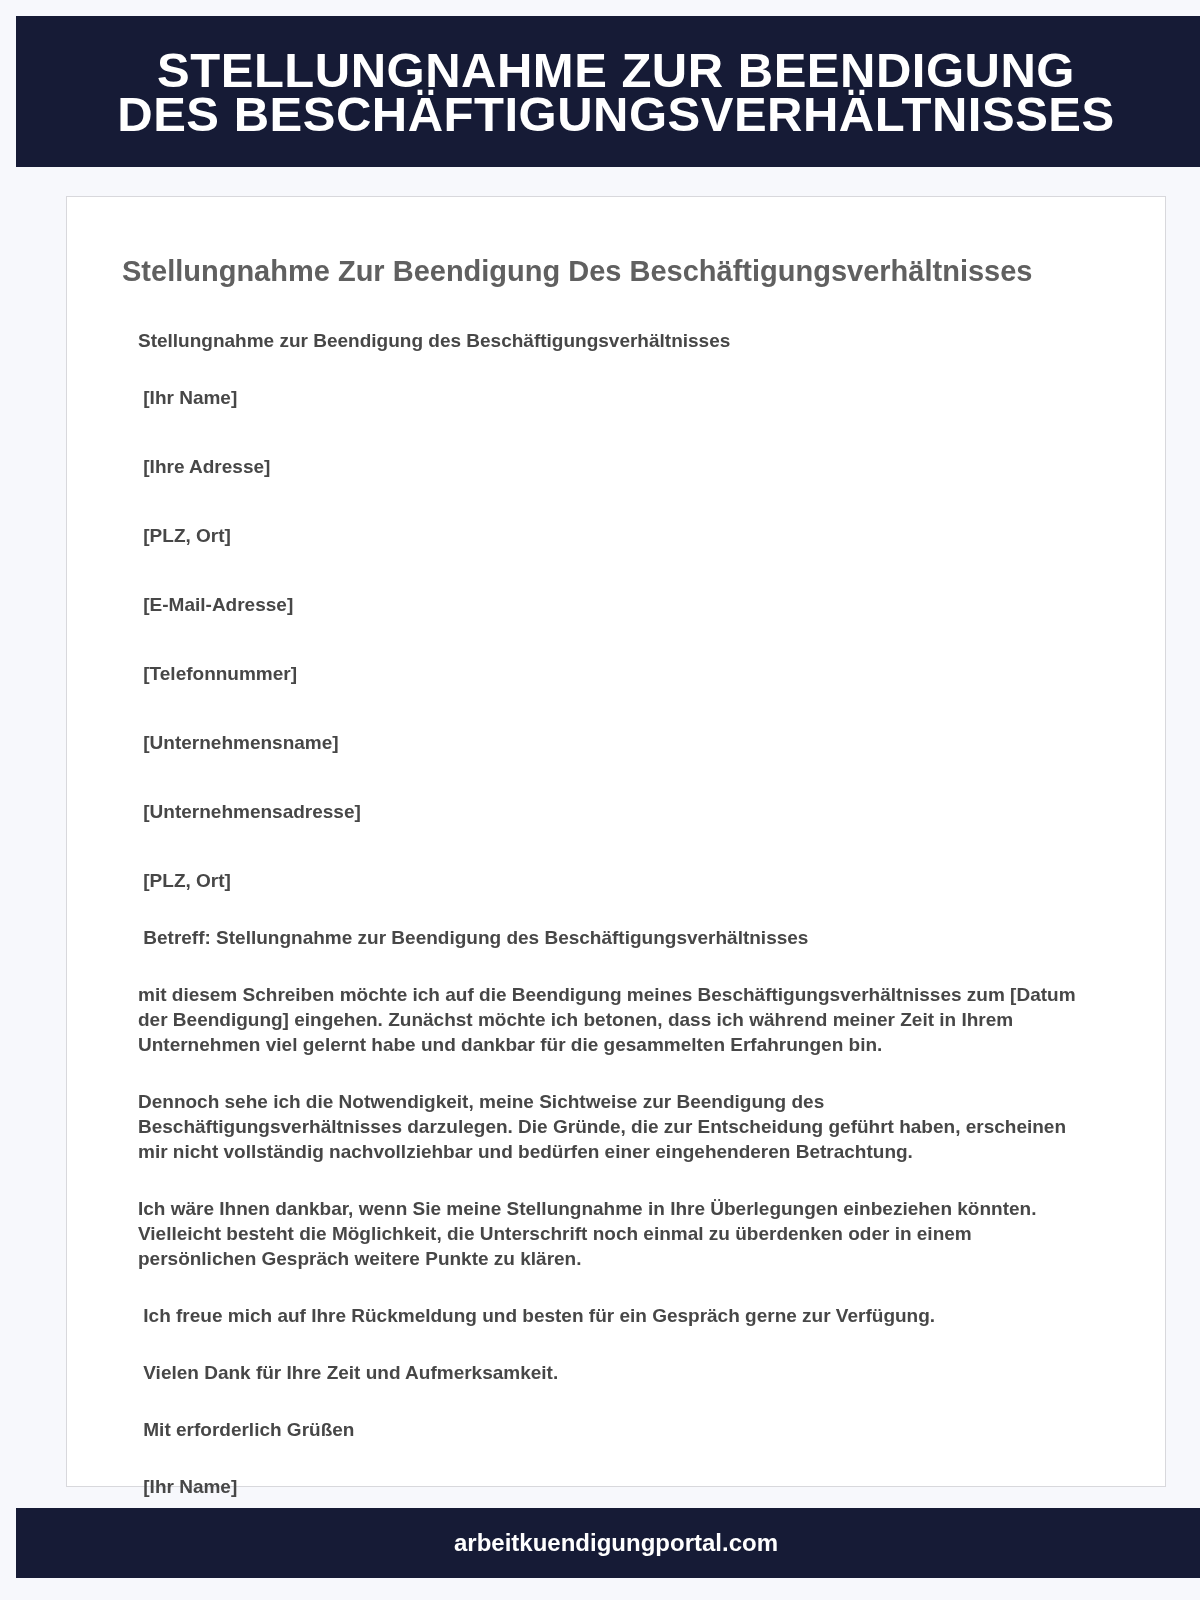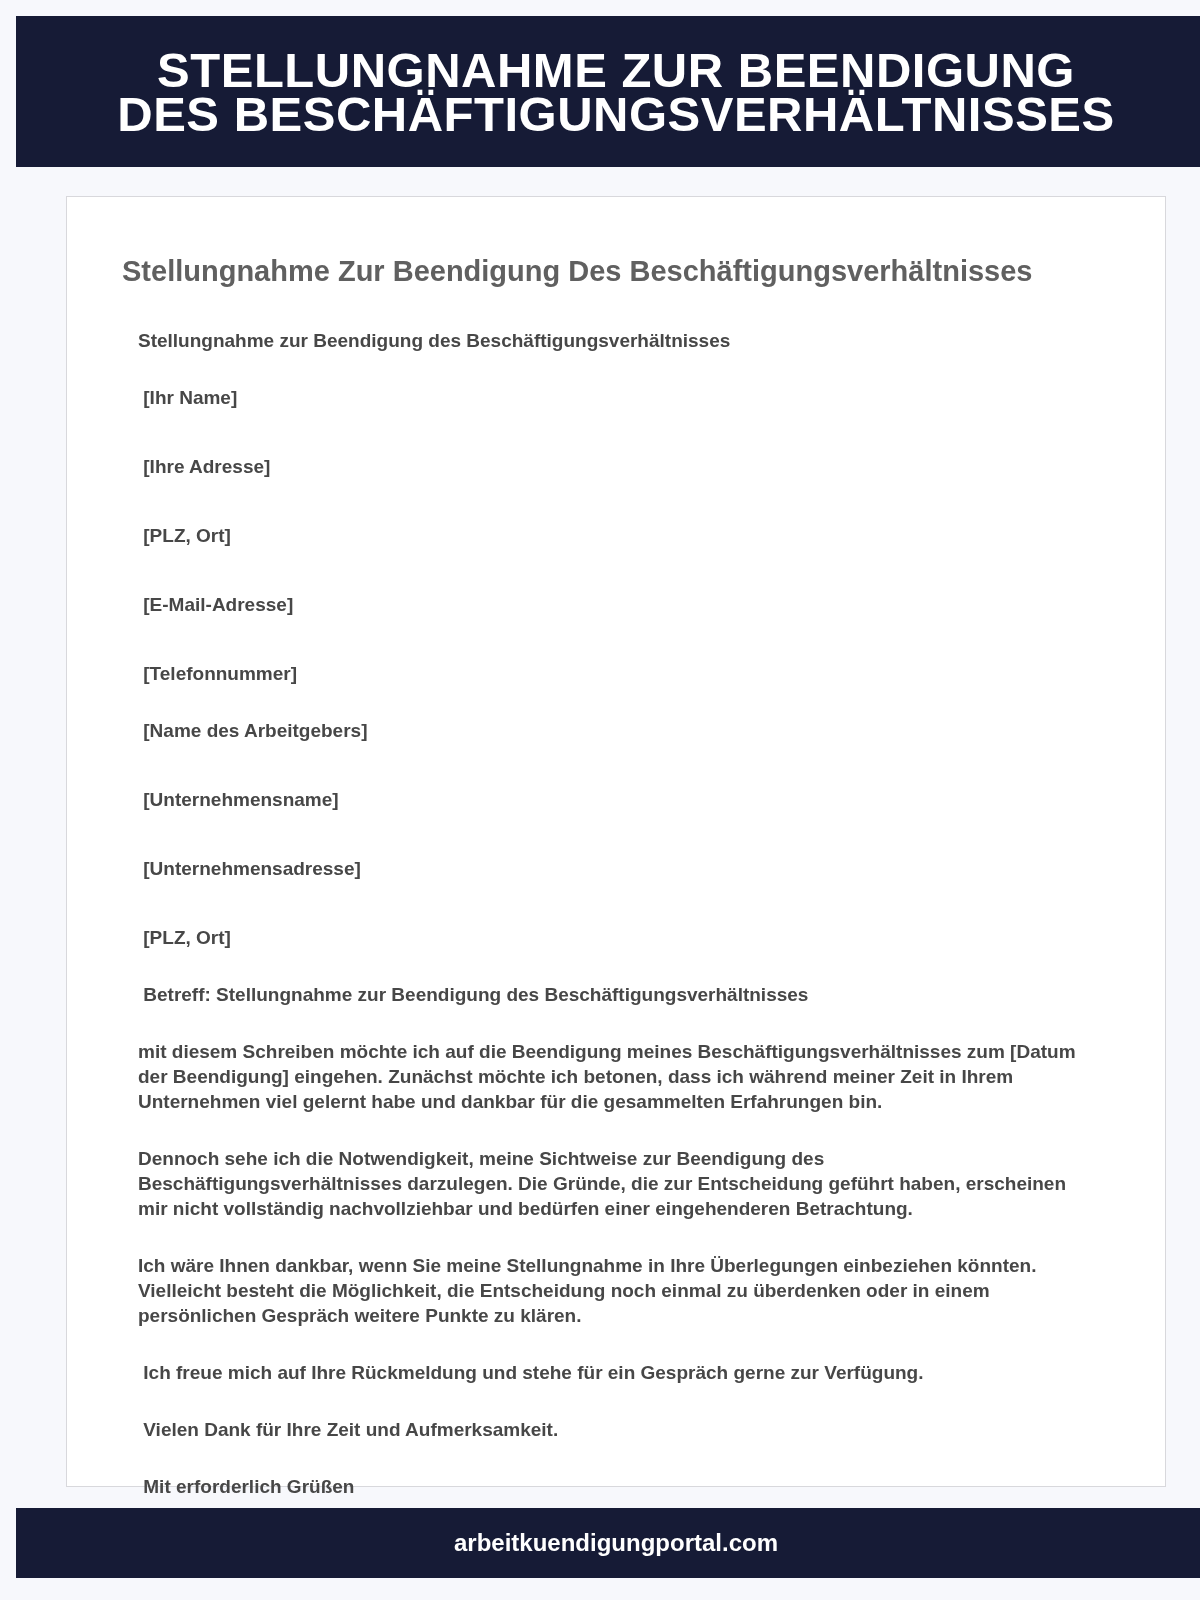--- a/index.html
+++ b/index.html
@@ -64,33 +64,32 @@
   <h2 class="doc-title">Stellungnahme Zur Beendigung Des Beschäftigungsverhältnisses</h2>
 
   <div class="body-text">
     <span class="line">Stellungnahme zur Beendigung des Beschäftigungsverhältnisses</span>
 
     <span class="line"> [Ihr Name]</span>
     <span class="line gap"> [Ihre Adresse]</span>
     <span class="line gap"> [PLZ, Ort]</span>
     <span class="line gap"> [E-Mail-Adresse]</span>
     <span class="line gap"> [Telefonnummer]</span>
-    <span class="line"> [Name des Arbeitgebers]</span>
 
     <span class="line gap"> [Unternehmensname]</span>
     <span class="line gap"> [Unternehmensadresse]</span>
     <span class="line gap"> [PLZ, Ort]</span>
 
     <span class="line"> Betreff: Stellungnahme zur Beendigung des Beschäftigungsverhältnisses</span>
 
     <span class="para">mit diesem Schreiben möchte ich auf die Beendigung meines Beschäftigungsverhältnisses zum [Datum der Beendigung] eingehen. Zunächst möchte ich betonen, dass ich während meiner Zeit in Ihrem Unternehmen viel gelernt habe und dankbar für die gesammelten Erfahrungen bin.</span>
     <span class="para">Dennoch sehe ich die Notwendigkeit, meine Sichtweise zur Beendigung des Beschäftigungsverhältnisses darzulegen. Die Gründe, die zur Entscheidung geführt haben, erscheinen mir nicht vollständig nachvollziehbar und bedürfen einer eingehenderen Betrachtung.</span>
-    <span class="para">Ich wäre Ihnen dankbar, wenn Sie meine Stellungnahme in Ihre Überlegungen einbeziehen könnten. Vielleicht besteht die Möglichkeit, die Entscheidung noch einmal zu überdenken oder in einem persönlichen Gespräch weitere Punkte zu klären.</span>
+    <span class="para">Ich wäre Ihnen dankbar, wenn Sie meine Stellungnahme in Ihre Überlegungen einbeziehen könnten. Vielleicht besteht die Möglichkeit, die Unterschrift noch einmal zu überdenken oder in einem persönlichen Gespräch weitere Punkte zu klären.</span>
 
-    <span class="line"> Ich freue mich auf Ihre Rückmeldung und stehe für ein Gespräch gerne zur Verfügung.</span>
+    <span class="line"> Ich freue mich auf Ihre Rückmeldung und besten für ein Gespräch gerne zur Verfügung.</span>
     <span class="line"> Vielen Dank für Ihre Zeit und Aufmerksamkeit.</span>
     <span class="line"> Mit erforderlich Grüßen</span>
     <span class="line"> [Ihr Name]</span>
     <span class="line gap"> [Unterschrift, falls erforderlich]</span>
   </div>
 </main>
 
 <footer class="footer">
   <span>arbeitkuendigungportal.com</span>
 </footer>

